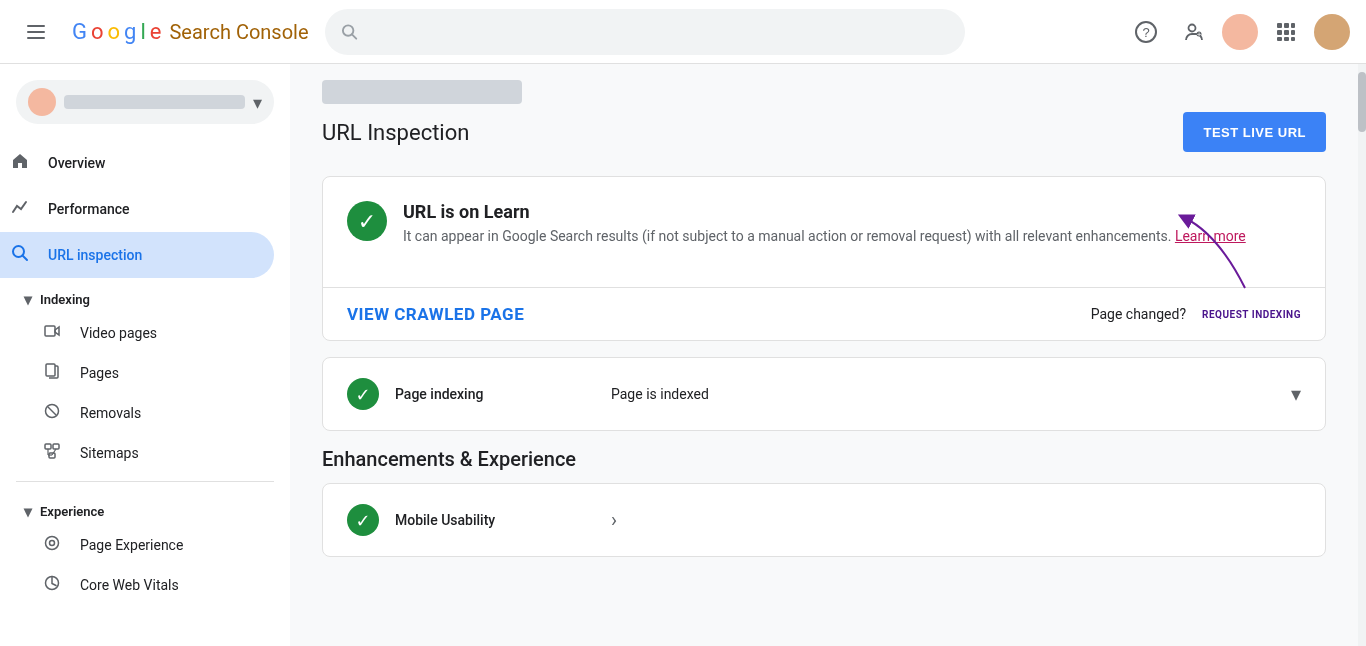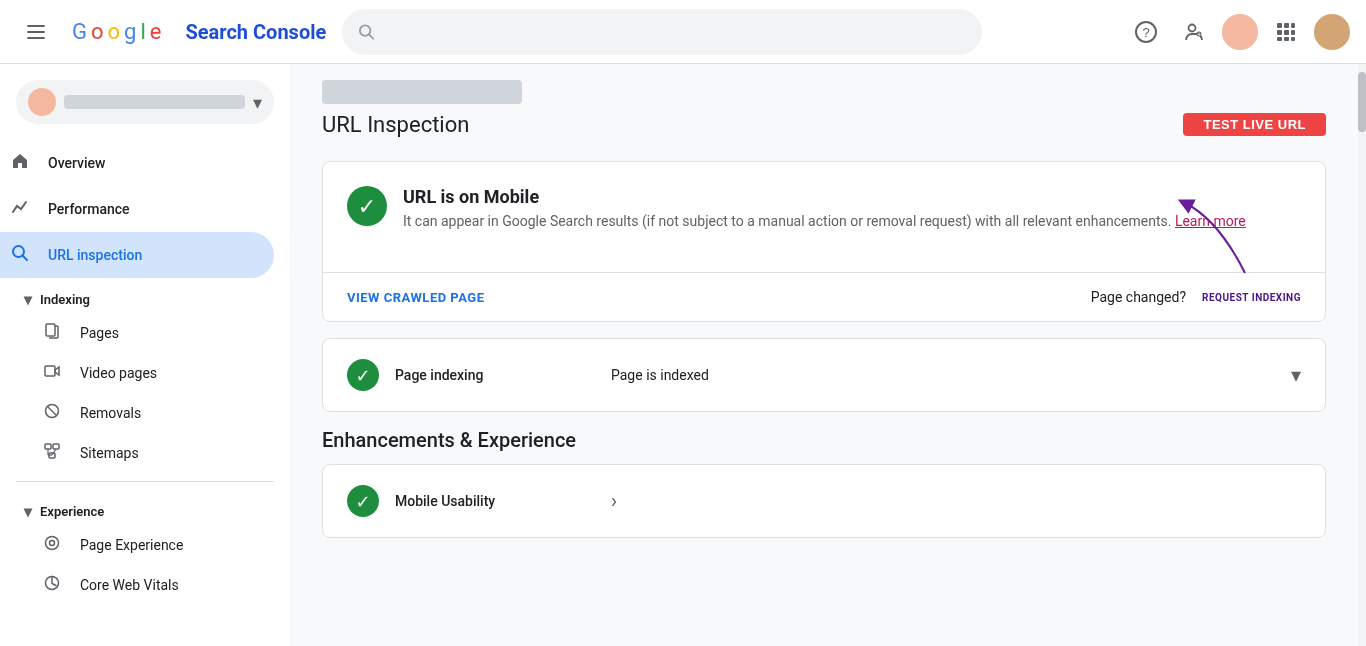--- a/index.html
+++ b/index.html
@@ -9,21 +9,21 @@
     .topbar {
       display: flex; align-items: center; background: #fff; height: 64px;
       padding: 0 16px; border-bottom: 1px solid #e0e0e0; gap: 16px; flex-shrink: 0;
     }
     .topbar-menu-icon { cursor: pointer; color: #5f6368; font-size: 20px; width: 40px; height: 40px; display: flex; align-items: center; justify-content: center; border-radius: 50%; }
     .google-logo { display: flex; align-items: center; gap: 4px; font-size: 22px; font-weight: 400; white-space: nowrap; }
     .g-blue { color: #4285f4; }
     .g-red { color: #ea4335; }
     .g-yellow { color: #fbbc04; }
     .g-green { color: #34a853; }
-    .logo-text { color: #1d4ed8; font-size: 20px; font-weight: 700; margin-left: 20px; }
+    .logo-text { color: #a16207; font-size: 20px; font-weight: 400; margin-left: 4px; }
     .search-bar-wrap { flex: 1; max-width: 640px; }
     .search-bar {
       display: flex; align-items: center; background: #f1f3f4; border-radius: 24px;
       padding: 0 16px; height: 46px; gap: 12px; width: 100%;
     }
     .search-bar input { border: none; background: transparent; outline: none; font-size: 16px; width: 100%; color: #202124; }
     .topbar-icons { display: flex; align-items: center; gap: 8px; margin-left: auto; }
     .topbar-icon-btn {
       width: 40px; height: 40px; border-radius: 50%; display: flex; align-items: center; justify-content: center;
       cursor: pointer; color: #5f6368; font-size: 20px; background: none; border: none;
@@ -76,21 +76,21 @@
     }
     .url-breadcrumb {
       font-size: 13px; color: #80868b; padding: 16px 0 8px 0;
       background: #d0d5db; border-radius: 4px; height: 14px; width: 200px; margin: 16px 0 8px 0;
     }
     .page-header {
       display: flex; align-items: center; justify-content: space-between; margin-bottom: 24px;
     }
     .page-title { font-size: 22px; font-weight: 400; color: #202124; }
     .test-live-btn {
-      background: #ef4444; color: #fff; border: none; padding: 0 20px; height: 23px;
+      background: #3b82f6; color: #fff; border: none; padding: 0 20px; height: 40px;
       font-size: 13px; font-weight: 700; letter-spacing: 0.5px; cursor: pointer;
       border-radius: 4px; text-transform: uppercase;
     }
 
     
     .card {
       background: #fff; border-radius: 8px; border: 1px solid #e0e0e0;
       margin-bottom: 16px; overflow: hidden;
     }
     .status-card { padding: 24px; }
@@ -101,21 +101,21 @@
     }
     .status-text h2 { font-size: 18px; font-weight: 700; color: #202124; margin-bottom: 4px; }
     .status-text p { font-size: 14px; color: #5f6368; line-height: 1.5; }
     .status-text a { color: #be185d; text-decoration: underline; cursor: pointer; }
 
     .card-actions {
       display: flex; align-items: center; justify-content: space-between;
       border-top: 1px solid #e0e0e0; padding: 16px 24px;
     }
     .action-link {
-      font-size: 13px; font-weight: 700; color: #1a73e8; text-transform: uppercase;
+      font-size: 17px; font-weight: 700; color: #1a73e8; text-transform: uppercase;
       letter-spacing: 0.5px; cursor: pointer; text-decoration: none;
     }
     .action-right { display: flex; align-items: center; gap: 16px; }
     .page-changed-text { font-size: 14px; color: #202124; margin-left: 32px; }
     .request-indexing-link {
       font-size: 10px; font-weight: 700; color: #4a148c; text-transform: uppercase;
       letter-spacing: 0.5px; cursor: pointer; text-decoration: none;
     }
 
     
@@ -256,34 +256,34 @@
     </div>
 
     <div class="section-header">
       <span class="chevron">▾</span>
       <span>Indexing</span>
     </div>
 
     <div class="sub-nav-item">
       <span class="nav-icon">
         <svg width="16" height="16" viewBox="0 0 16 16" fill="none">
+          <rect x="1" y="3" width="10" height="10" rx="1" stroke="#5f6368" stroke-width="1.5"></rect>
+          <path d="M11 7l4-3v8l-4-3V7z" stroke="#5f6368" stroke-width="1.5" fill="none"></path>
+        </svg>
+      </span>
+      <span>Video pages</span>
+    </div>
+    <div class="sub-nav-item">
+      <span class="nav-icon">
+        <svg width="16" height="16" viewBox="0 0 16 16" fill="none">
           <rect x="2" y="1" width="9" height="12" rx="1" stroke="#5f6368" stroke-width="1.5"></rect>
           <path d="M11 3h2a1 1 0 011 1v10a1 1 0 01-1 1H5" stroke="#5f6368" stroke-width="1.5" fill="none"></path>
         </svg>
       </span>
       <span>Pages</span>
-    </div>
-    <div class="sub-nav-item">
-      <span class="nav-icon">
-        <svg width="16" height="16" viewBox="0 0 16 16" fill="none">
-          <rect x="1" y="3" width="10" height="10" rx="1" stroke="#5f6368" stroke-width="1.5"></rect>
-          <path d="M11 7l4-3v8l-4-3V7z" stroke="#5f6368" stroke-width="1.5" fill="none"></path>
-        </svg>
-      </span>
-      <span>Video pages</span>
     </div>
     <div class="sub-nav-item">
       <span class="nav-icon">
         <svg width="16" height="16" viewBox="0 0 16 16" fill="none">
           <circle cx="8" cy="8" r="6.5" stroke="#5f6368" stroke-width="1.5"></circle>
           <line x1="4" y1="4" x2="12" y2="12" stroke="#5f6368" stroke-width="1.5"></line>
         </svg>
       </span>
       <span>Removals</span>
     </div>
@@ -335,21 +335,21 @@
     <div class="page-header">
       <h1 class="page-title">URL Inspection</h1>
       <button class="test-live-btn">TEST LIVE URL</button>
     </div>
 
     <div class="card">
       <div class="status-card">
         <div class="status-header">
           <div class="status-check">✓</div>
           <div class="status-text">
-            <h2>URL is on Mobile</h2>
+            <h2>URL is on Learn</h2>
             <p>
               <span>It can appear in Google Search results (if not subject to a manual action or removal request) with all relevant enhancements.</span>
               <a>Learn more</a>
             </p>
           </div>
         </div>
       </div>
       <div class="card-actions annotation-arrow-wrap">
         <a class="action-link">VIEW CRAWLED PAGE</a>
         <div class="action-right">

